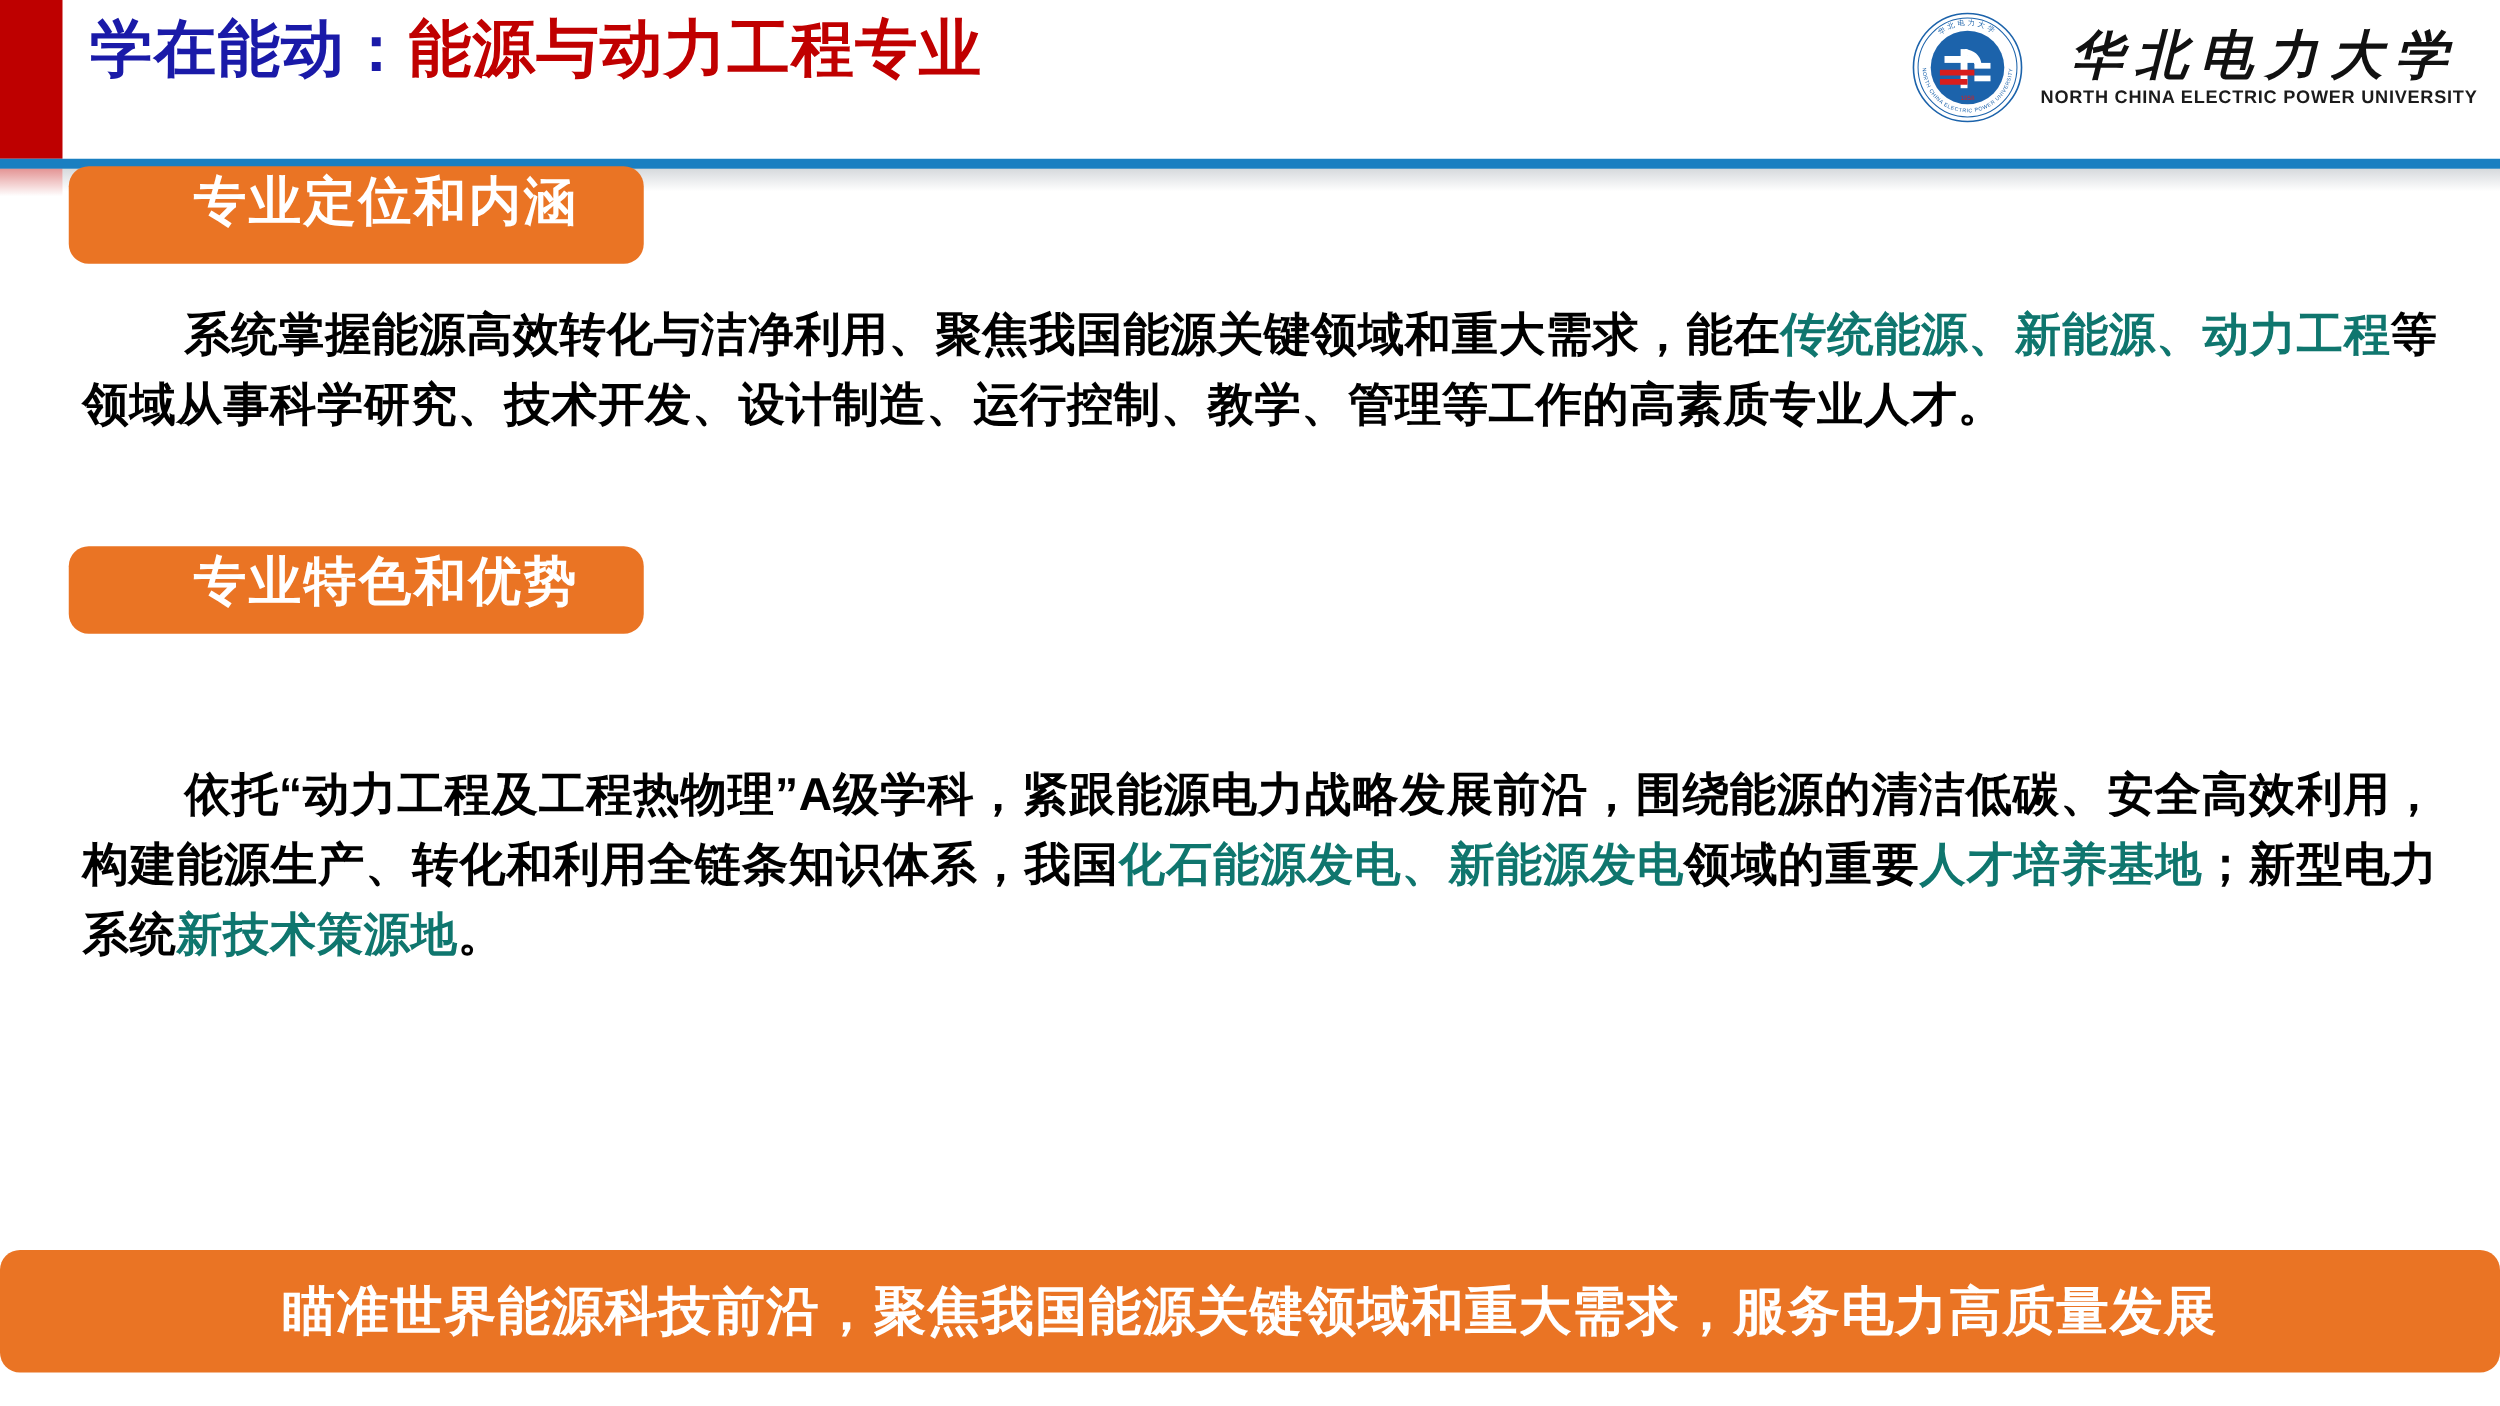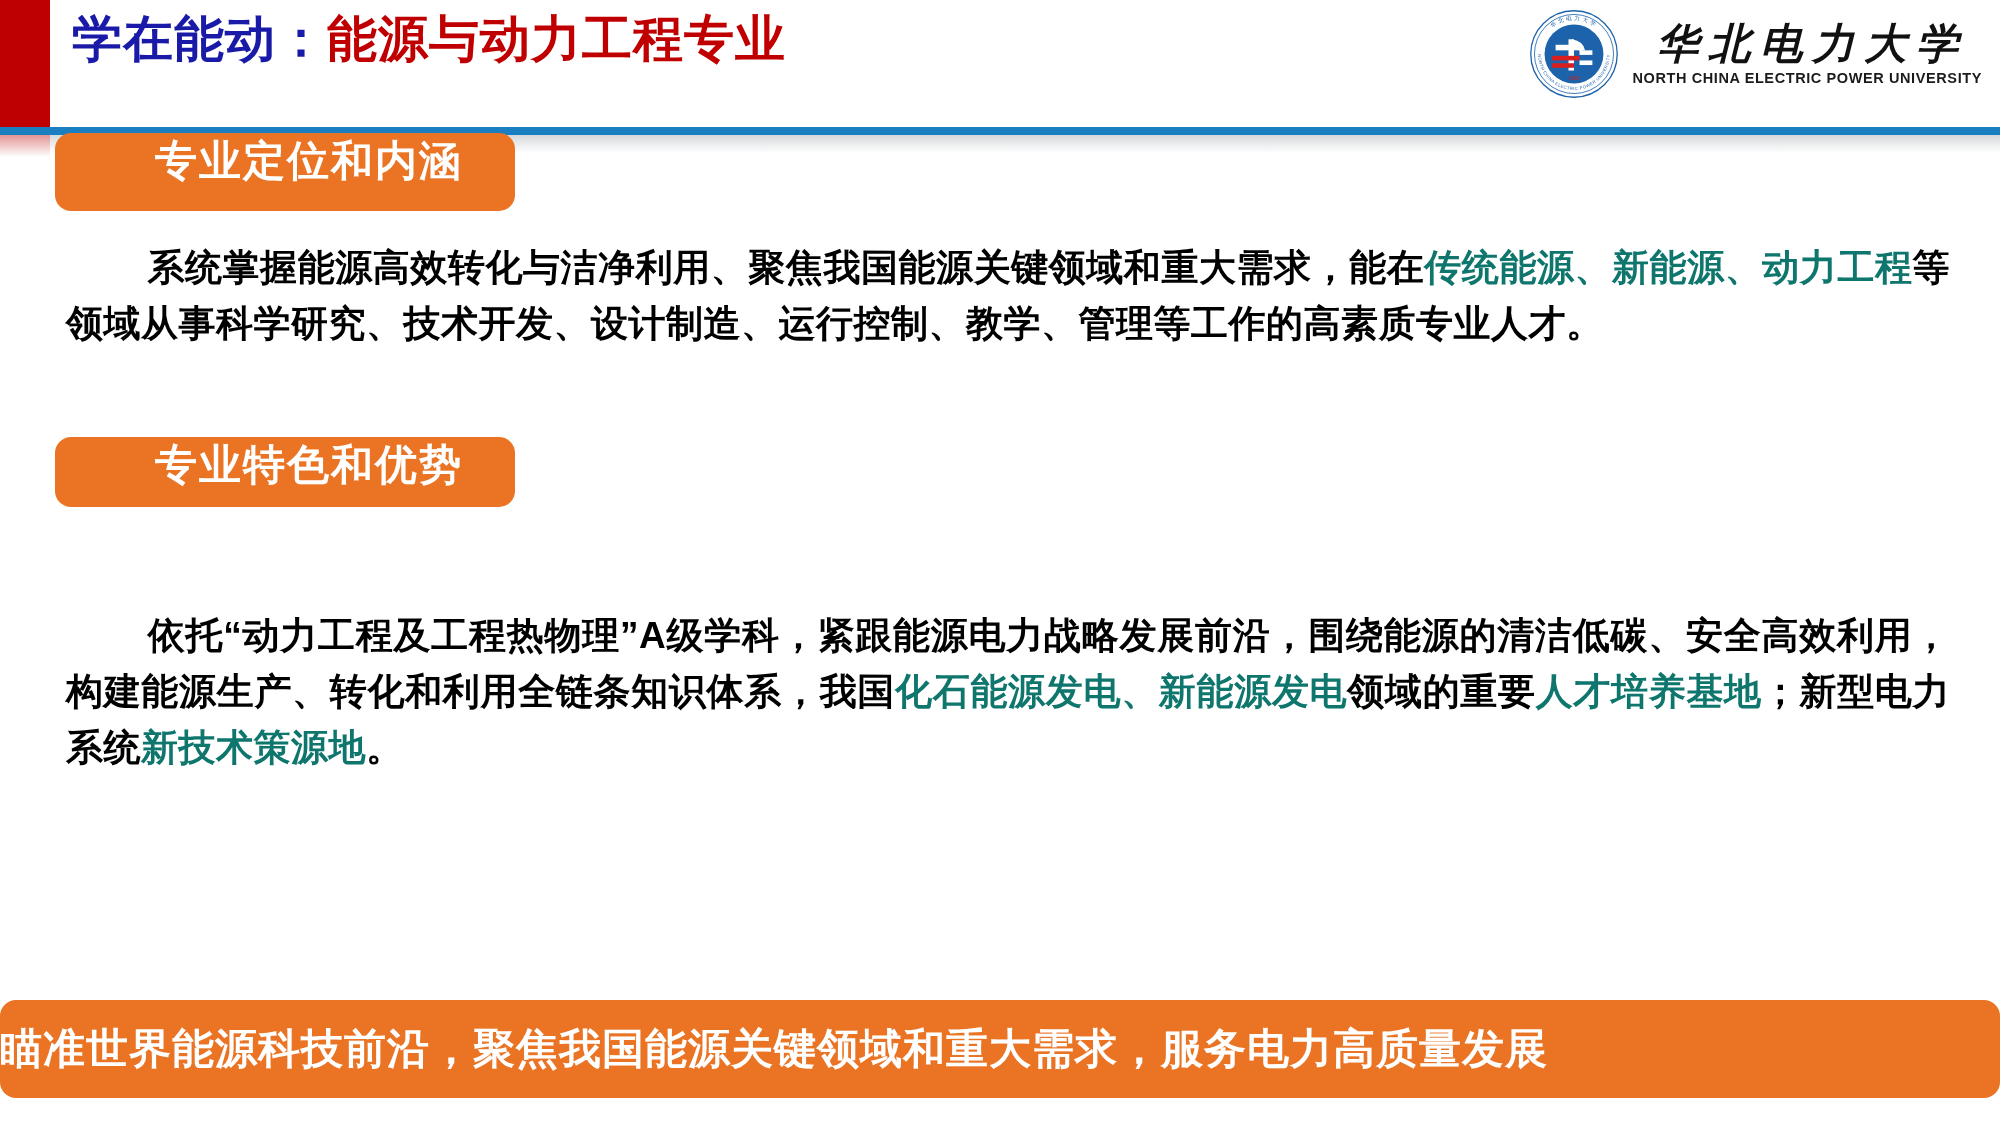--- a/index.html
+++ b/index.html
@@ -147,21 +147,21 @@
   .footer-banner {
     position: absolute;
     left: 0px;
     top: 1000px;
     width: 2000px;
     height: 98px;
     background: #ea7424;
     border-radius: 16px;
     display: flex;
     align-items: center;
-    justify-content: flex-start;
+    justify-content: center;
   }
   .footer-banner .footer-text {
     color: #ffffff;
     font-size: 42px;
     font-weight: bold;
     letter-spacing: 1px;
     white-space: nowrap;
   }
 </style>
 </head>

